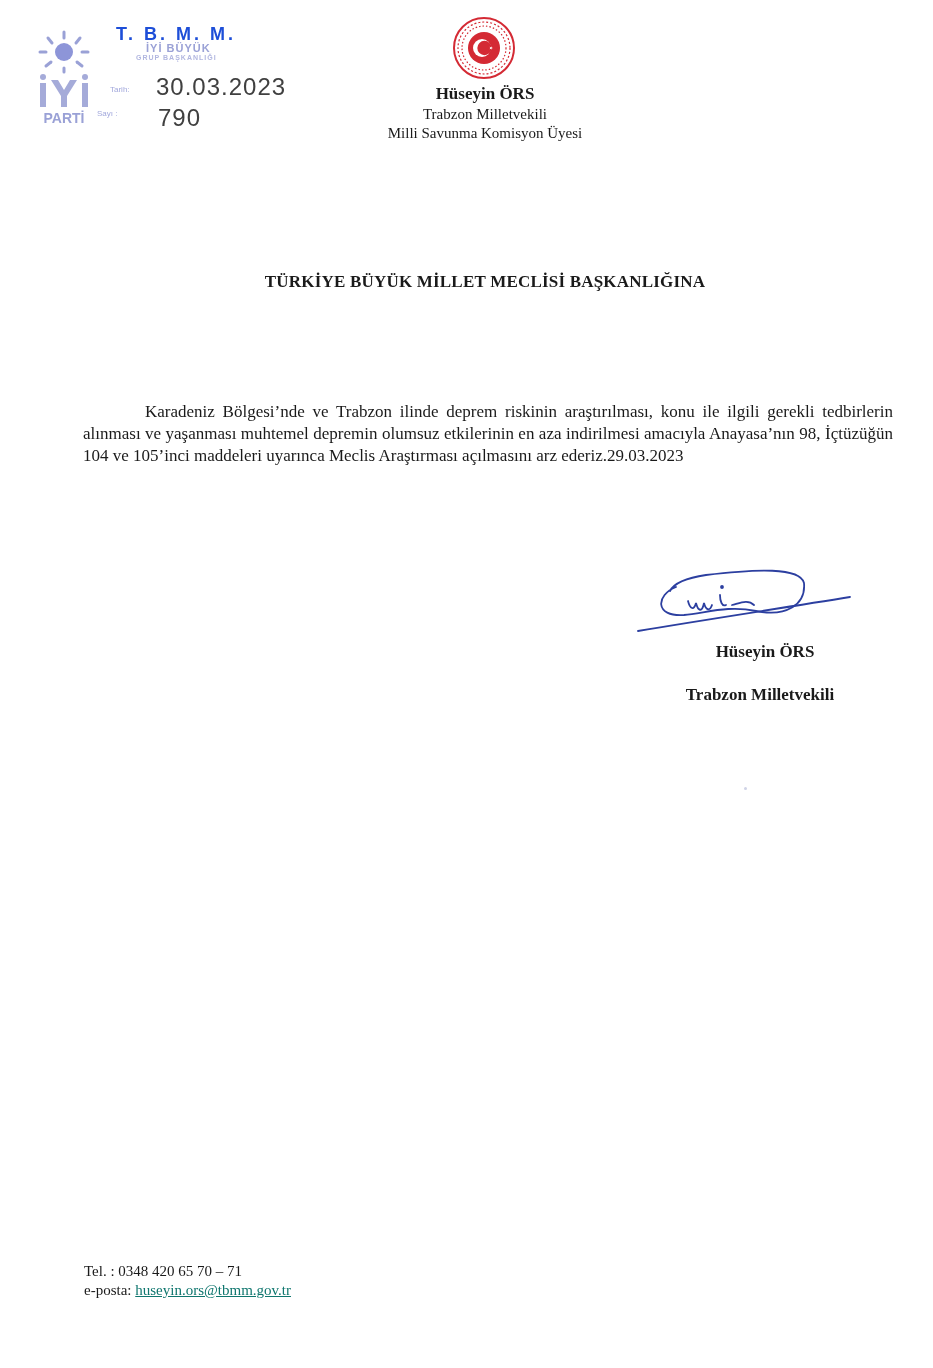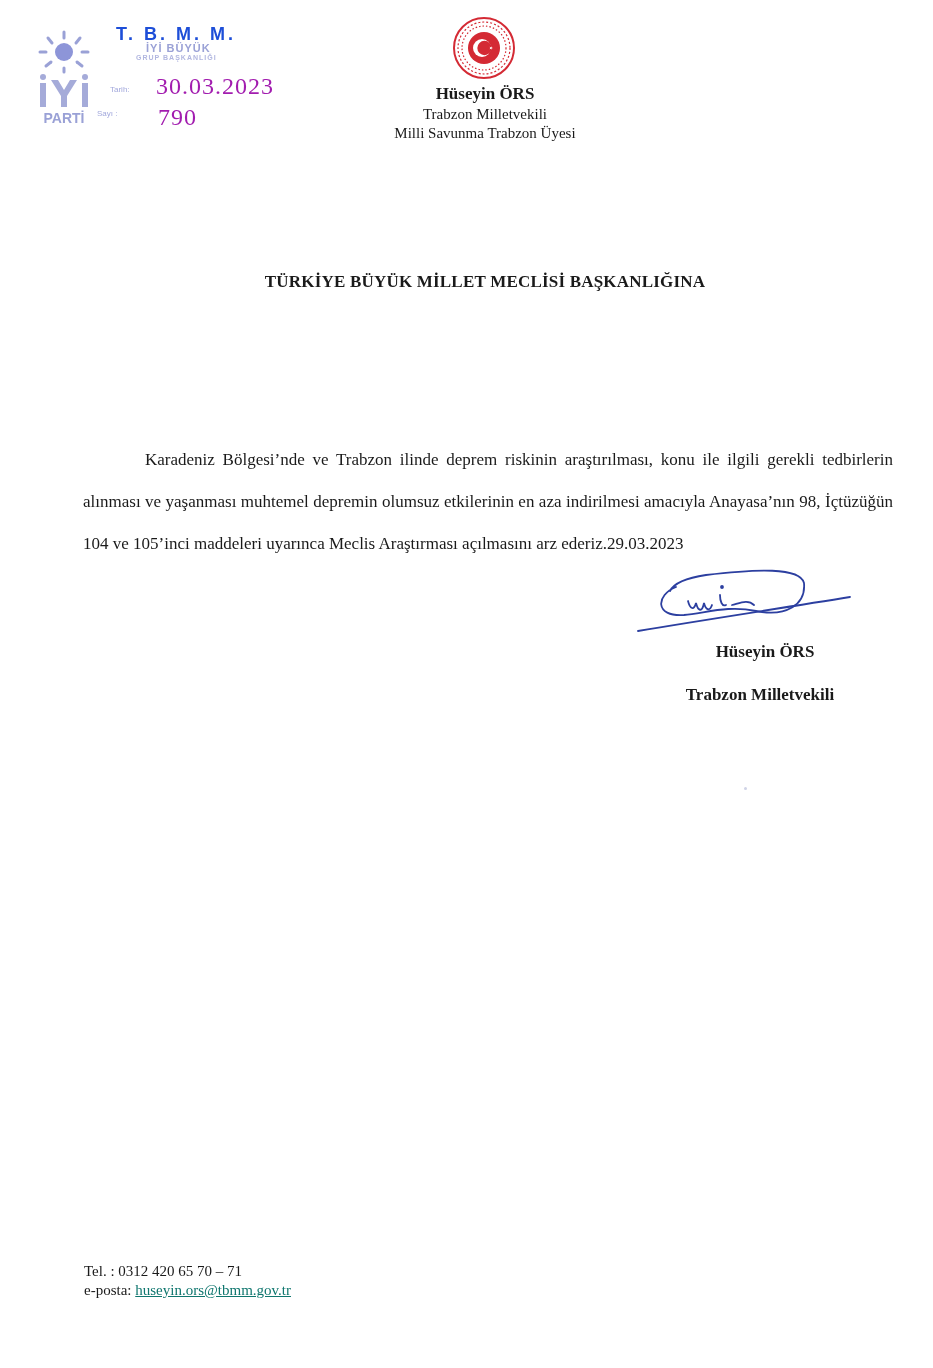--- a/index.html
+++ b/index.html
@@ -9,30 +9,30 @@
   }
   .abs { position: absolute; }
 
   
   .stamp { left: 34px; top: 24px; width: 250px; height: 110px; color: #8c93d4; }
   .stamp-logo { position: absolute; left: 0; top: 4px; width: 60px; height: 100px; }
   .stamp-tbmm { position: absolute; left: 82px; top: 0; font-family: "Liberation Sans", sans-serif; font-weight: bold; font-size: 18px; letter-spacing: 3px; color: #1d4ed8; }
   .stamp-party { position: absolute; left: 112px; top: 18px; font-family: "Liberation Sans", sans-serif; font-weight: bold; font-size: 11px; letter-spacing: 1px; color: #9aa1d6; }
   .stamp-group { position: absolute; left: 102px; top: 30px; font-family: "Liberation Sans", sans-serif; font-weight: bold; font-size: 7px; letter-spacing: 1px; color: #b2b7e0; }
   .stamp-label { position: absolute; font-family: "Liberation Sans", sans-serif; font-size: 8px; color: #a2a8dc; }
-  .stamp-hand { position: absolute; font-family: Liberation Serif, serif; color: #a21caf; font-size: 24px; letter-spacing: 1px; }
+  .stamp-hand { position: absolute; font-family: Liberation Sans, sans-serif; color: #404040; font-size: 24px; letter-spacing: 1px; }
 
   
   .emblem { left: 453px; top: 17px; width: 62px; height: 62px; }
   .hdr-name { left: 300px; width: 370px; top: 84px; text-align: center; font-weight: bold; font-size: 17px; }
   .hdr-line { left: 300px; width: 370px; text-align: center; font-size: 15px; }
 
   .title { left: 0; width: 970px; top: 272px; text-align: center; font-weight: bold; font-size: 17px; letter-spacing: 0.2px; }
 
-  .body-text { left: 83px; width: 810px; top: 401px; font-size: 17px; line-height: 42px; text-align: justify; margin-top: 38px; }
+  .body-text { left: 83px; width: 810px; top: 401px; font-size: 17px; line-height: 22px; text-align: justify; }
   .body-text p { margin: 0; text-indent: 62px; }
 
   .signature { left: 636px; top: 565px; width: 216px; height: 70px; }
   .sig-name { left: 630px; width: 270px; top: 642px; text-align: center; font-weight: bold; font-size: 17px; }
   .sig-title { left: 630px; width: 260px; top: 685px; text-align: center; font-weight: bold; font-size: 17px; }
 
   .footer { left: 84px; top: 1262px; font-size: 15px; line-height: 19px; }
   .footer .row { white-space: nowrap; }
   .footer a { color: #0f766e; text-decoration: underline; }
 
@@ -79,21 +79,21 @@
     <circle cx="31" cy="31" r="22" fill="none" stroke-dasharray="1.5 2"></circle>
   </g>
   <circle cx="31" cy="31" r="16" fill="#d42a34"></circle>
   <circle cx="29" cy="31" r="9" fill="#ffffff"></circle>
   <circle cx="31.5" cy="31" r="7.2" fill="#d42a34"></circle>
   <polygon points="40,31 36.5,32.3 38.6,29.3 38.6,32.7 36.5,29.7" fill="#ffffff"></polygon>
 </svg>
 
 <div class="abs hdr-name">Hüseyin ÖRS</div>
 <div class="abs hdr-line" style="top:106px;">Trabzon Milletvekili</div>
-<div class="abs hdr-line" style="top:125px;">Milli Savunma Trabzon Üyesi</div>
+<div class="abs hdr-line" style="top:125px;">Milli Savunma Komisyon Üyesi</div>
 
 <div class="abs title">TÜRKİYE BÜYÜK MİLLET MECLİSİ BAŞKANLIĞINA</div>
 
 <div class="abs body-text">
   <p>Karadeniz Bölgesi’nde ve Trabzon ilinde deprem riskinin araştırılması, konu ile ilgili gerekli tedbirlerin alınması ve yaşanması muhtemel depremin olumsuz etkilerinin en aza indirilmesi amacıyla Anayasa’nın 98, İçtüzüğün 104 ve 105’inci maddeleri uyarınca Meclis Araştırması açılmasını arz ederiz.29.03.2023</p>
 </div>
 
 <svg class="abs signature" viewBox="0 0 216 70">
   <g fill="none" stroke="#2c3fa0" stroke-width="1.8" stroke-linecap="round">
     <path d="M2 66 C60 56 140 44 214 32"></path>
@@ -103,17 +103,17 @@
     <circle cx="86" cy="22" r="1" fill="#2c3fa0"></circle>
     <path d="M96 40 C104 38 112 34 118 40"></path>
   </g>
 </svg>
 <div class="abs sig-name">Hüseyin ÖRS</div>
 <div class="abs sig-title">Trabzon Milletvekili</div>
 
 <div class="abs speck"></div>
 
 <div class="abs footer">
-  <div class="row">Tel.  : 0312 420 65 70 – 71</div>
+  <div class="row">Tel.  : 0348 420 65 70 – 71</div>
   <div class="row">
     <span>e-posta: </span><a href="mailto:huseyin.ors@tbmm.gov.tr">huseyin.ors@tbmm.gov.tr</a>
   </div>
 </div>
 
 </body></html>

